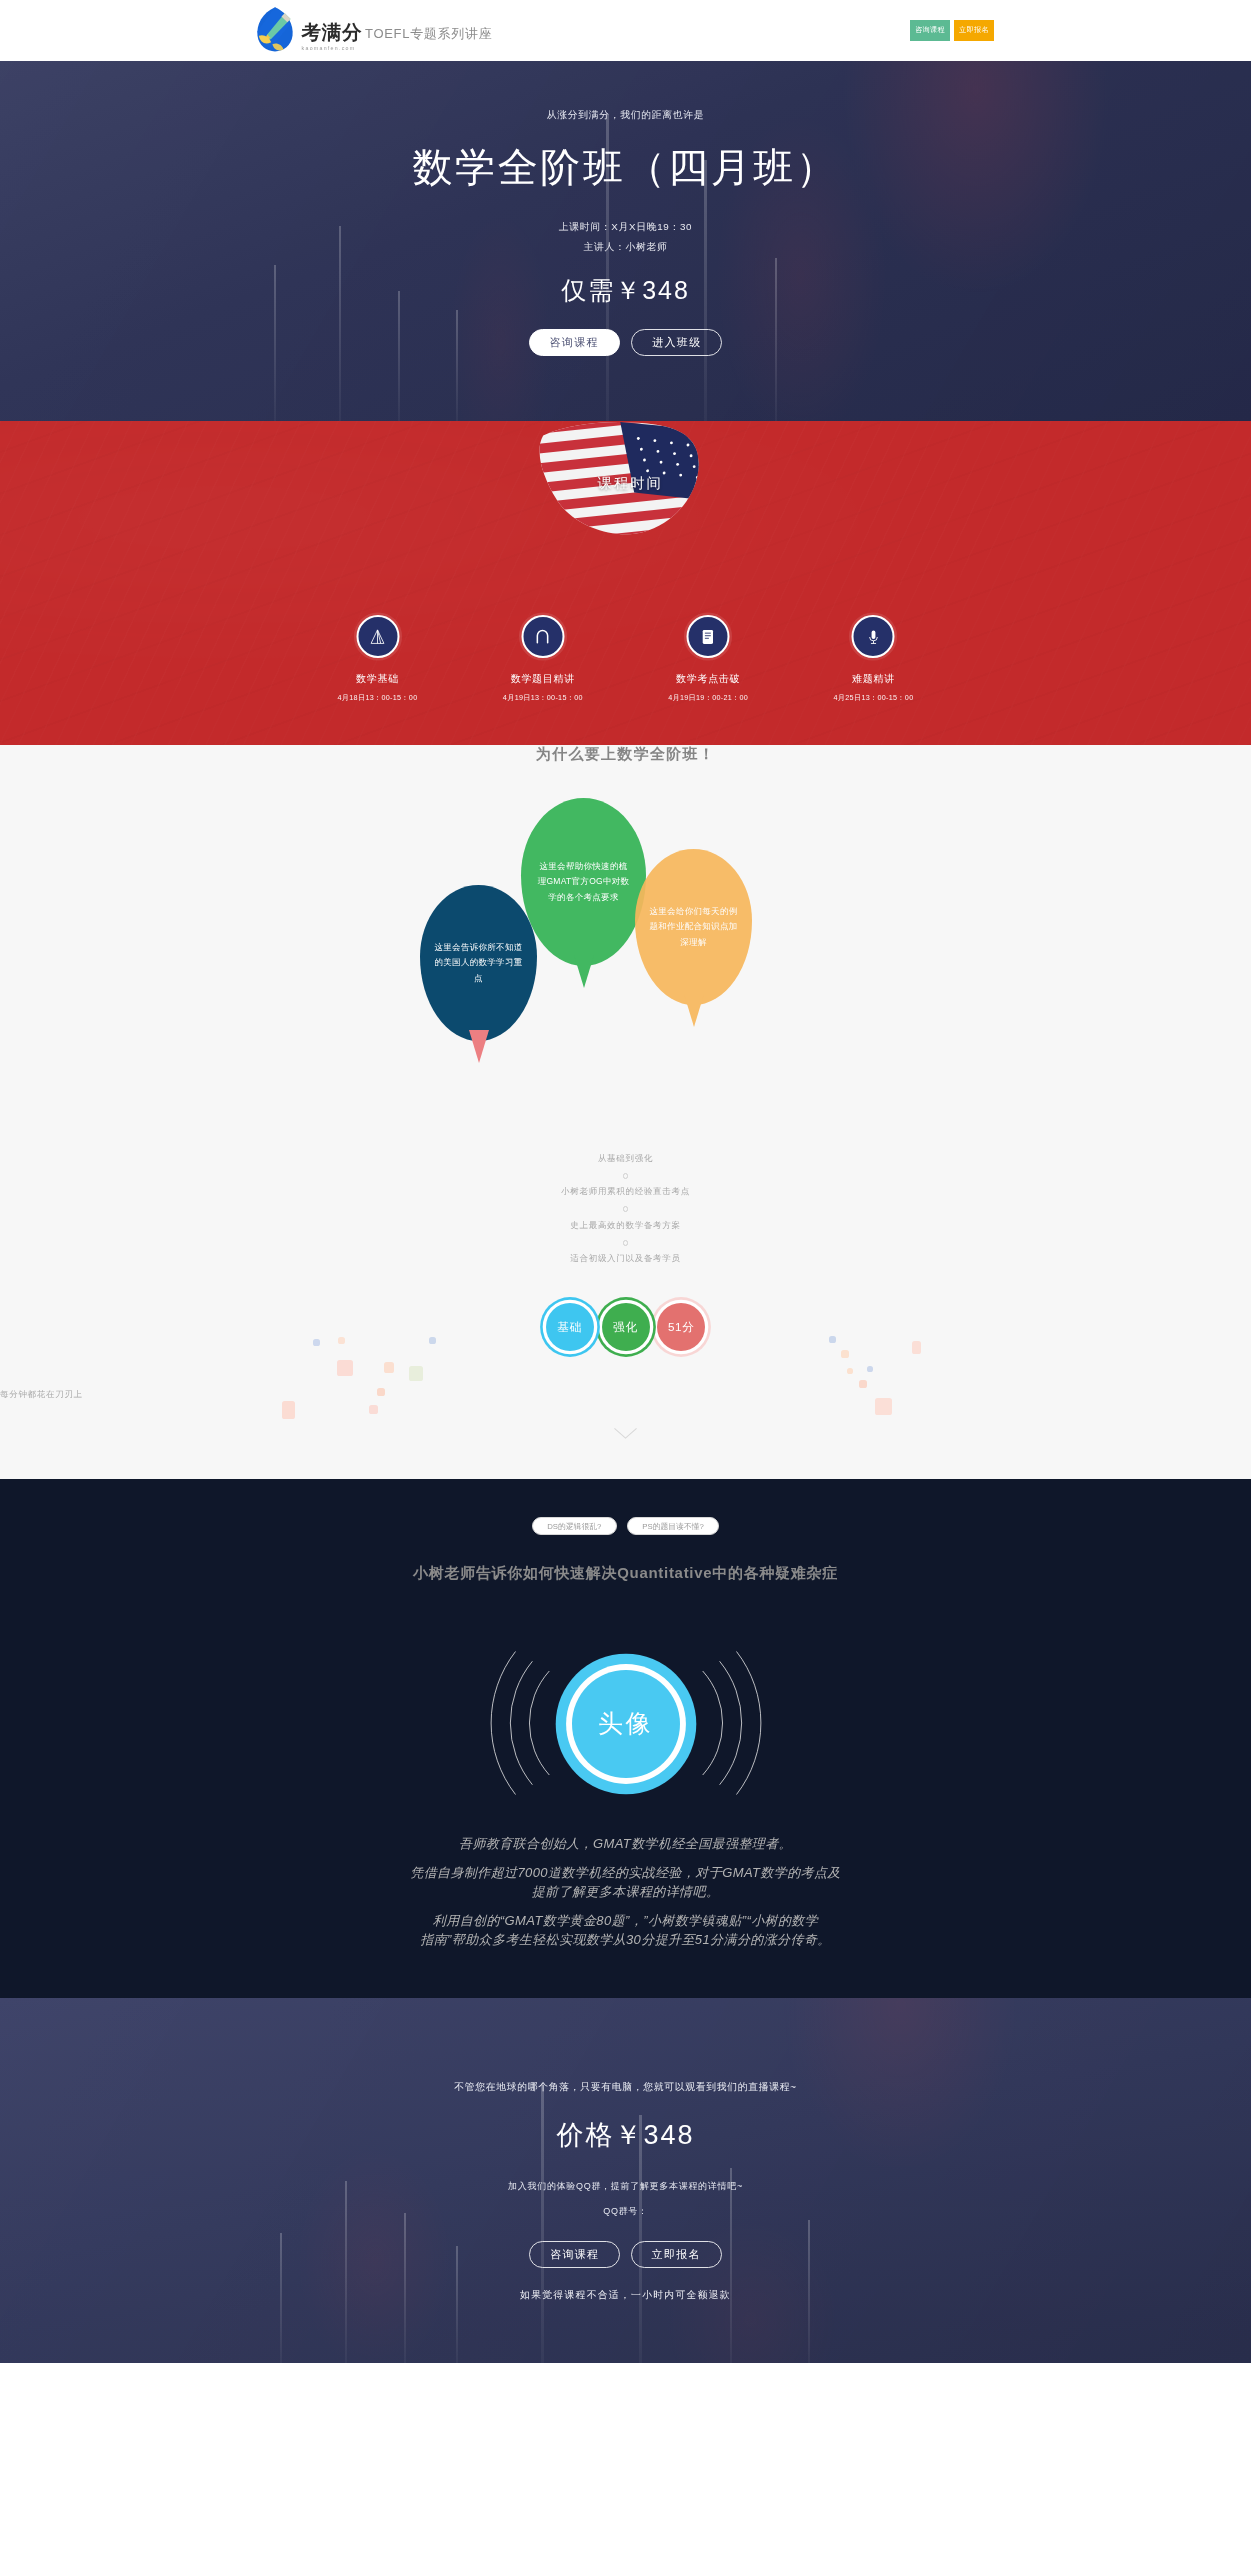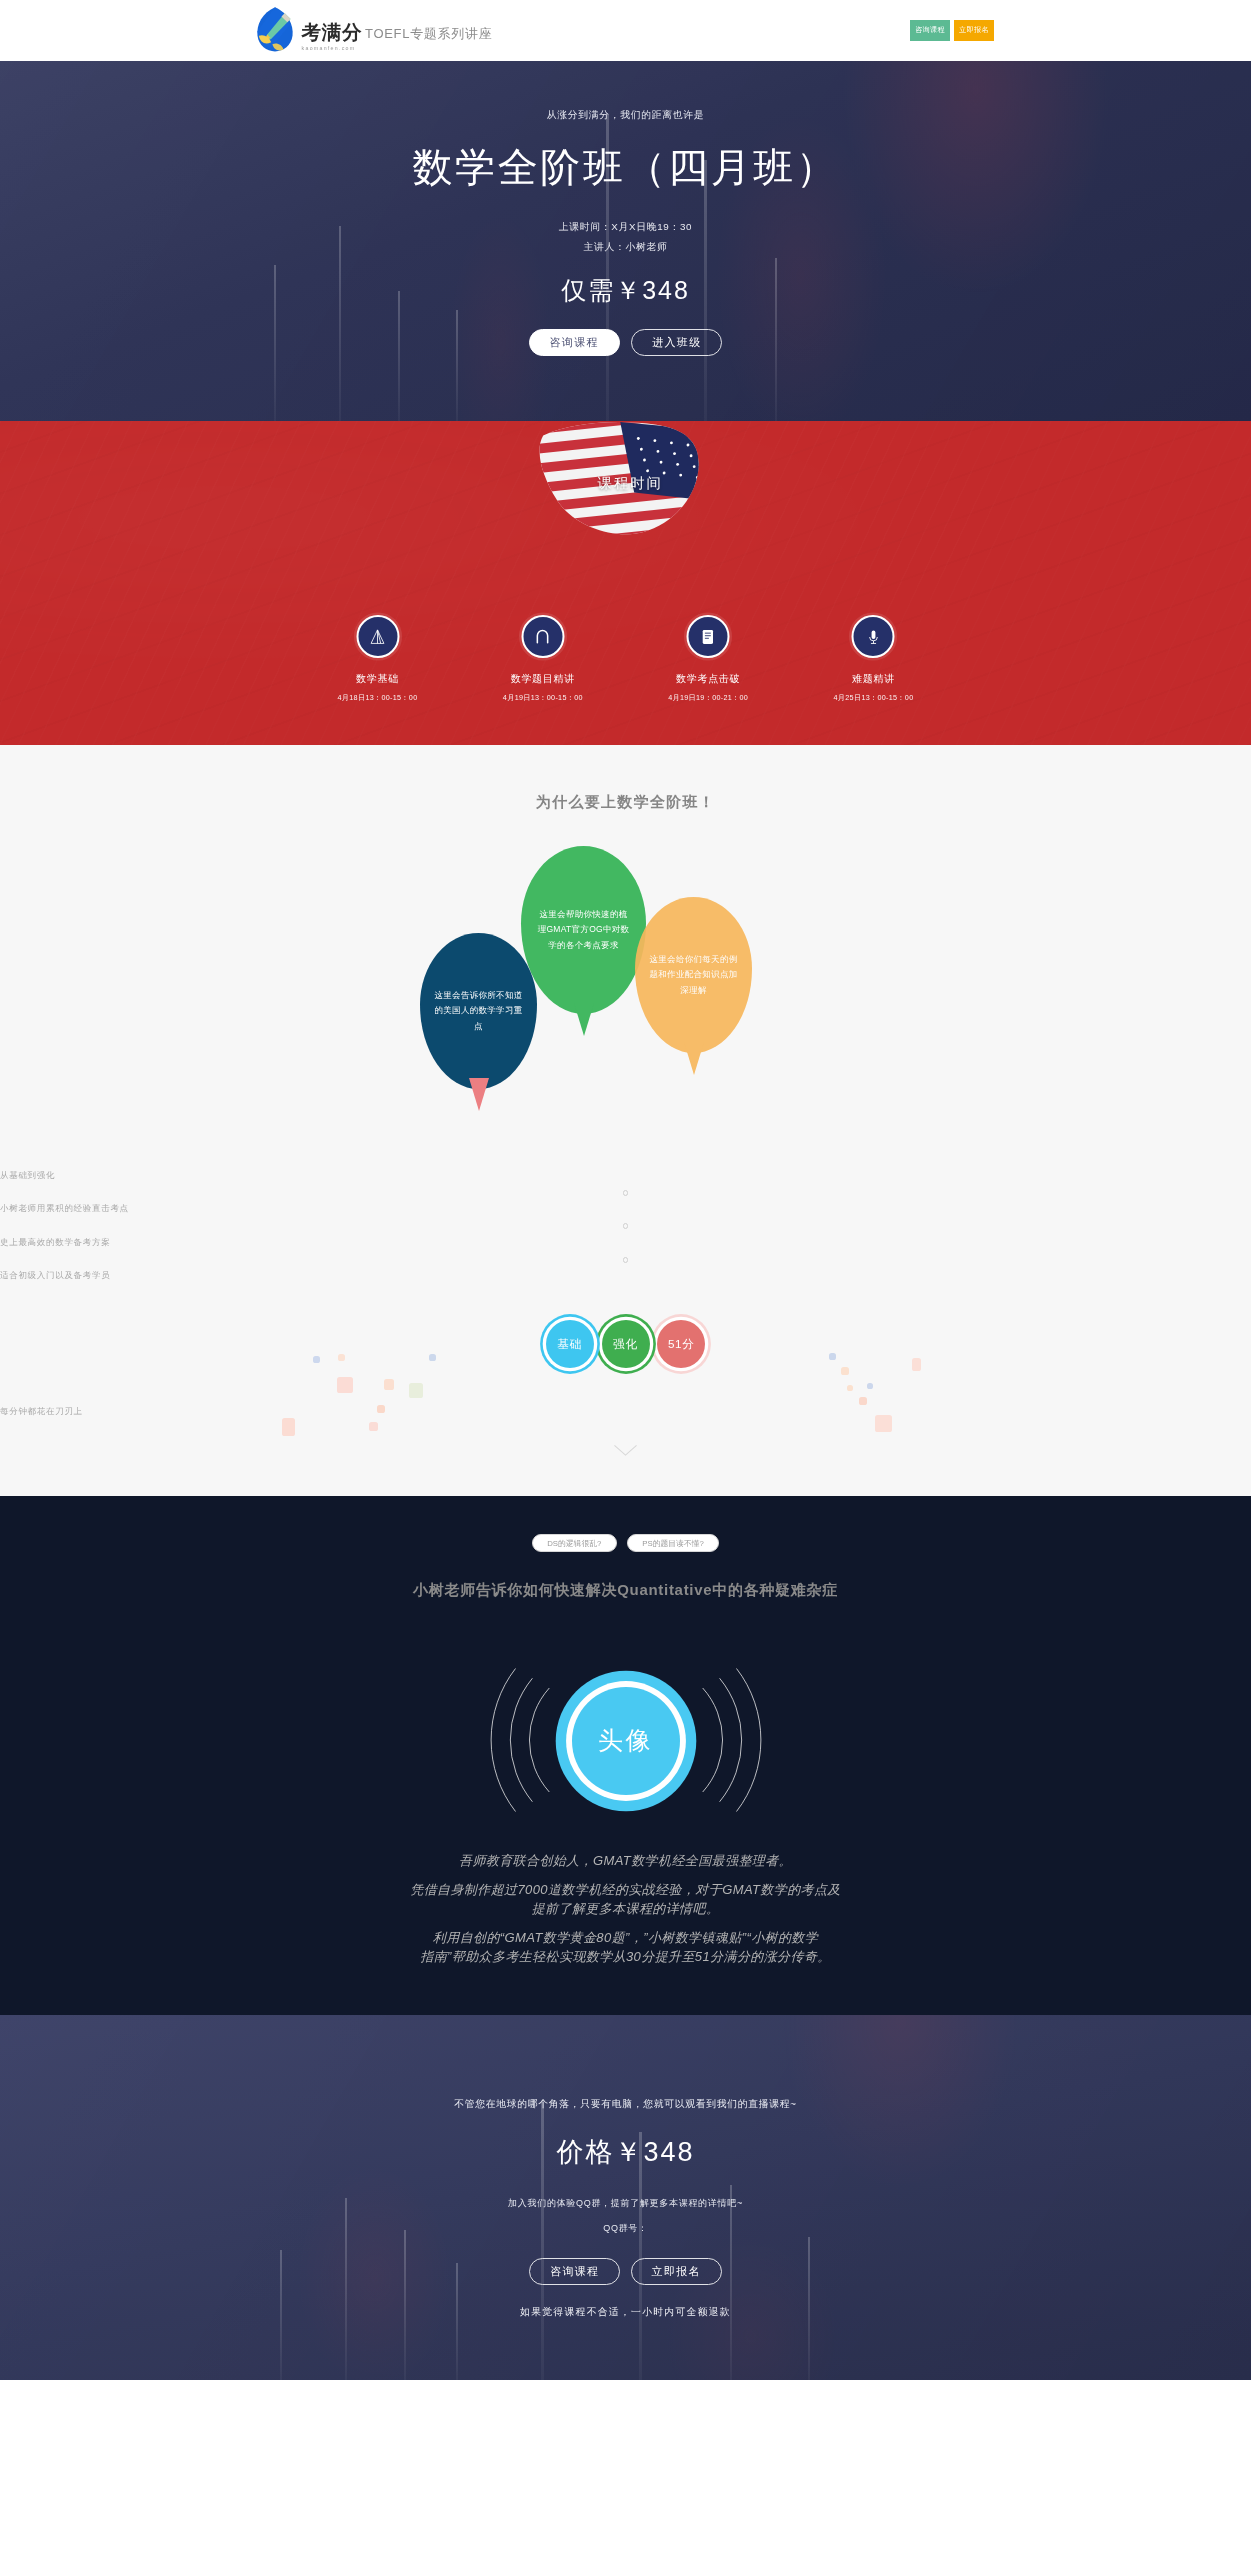--- a/index.html
+++ b/index.html
@@ -95,41 +95,41 @@
     width:43px; height:43px; margin:0 auto; border-radius:50%;
     background:#253069; border:2px solid #ffffff;
     display:flex; align-items:center; justify-content:center;
     box-shadow:0 0 0 2.6px rgba(255,255,255,.10);
   }
   .medal svg { display:block; }
   .item-name { margin-top:14.3px; font-size:10px; color:#fff; letter-spacing:0.7px; }
   .item-time { margin-top:6.5px; font-size:7.2px; color:#fff; letter-spacing:0.3px; opacity:.95; }
 
   
-  .why { background:#f7f7f7; padding-top:48px; position:relative; padding-bottom:39px; }
+  .why { background:#f7f7f7; position:relative; padding-bottom:39px; }
   .why-title { text-align:center; font-size:15px; color:#858585; font-weight:700; letter-spacing:1.3px; }
   .balloons { position:relative; height:261px; margin-top:34px; }
   .balloon {
     position:absolute; width:117px; height:156px;
     border-radius: 50% 50% 50% 50% / 46% 46% 54% 54%;
     color:#fff; font-size:8.5px; line-height:15.6px; letter-spacing:0.3px;
     display:flex; align-items:center; justify-content:center; text-align:center;
     padding:0 14.3px;
   }
   .balloon::after{
     content:""; position:absolute; left:50%; bottom:-22px; transform:translateX(-50%);
     width:0; height:0; border-left:10.4px solid transparent; border-right:10.4px solid transparent;
     border-top:33px solid currentColor;
   }
   .b-red   { background:#0c4a6e; color:#ec7f82; left:420px; top:87px; }
   .b-green { background:#42b861; color:#42b861; left:521px; top:0px; width:125px; height:168px; }
   .b-amber { background:#f7b75c; color:#f7b75c; left:635px; top:51px; opacity:.92; }
   .balloon span { color:#fff; position:relative; z-index:2; }
 
-  .steps { margin-top:63px; }
+  .steps { margin-top:94px; text-align:center; }
   .step-text { font-size:8.5px; color:#a8a8a8; letter-spacing:0.7px; }
   .step-dot {
     width:5.9px; height:5.9px; border-radius:50%; border:0.7px solid #cfcfcf;
     margin:7.8px auto; background:transparent;
   }
   .circles { margin-top:38px; display:flex; justify-content:center; align-items:center; position:relative; }
   .circ {
     width:48px; height:48px; border-radius:50%;
     display:flex; align-items:center; justify-content:center;
     font-size:11.7px; color:#fff; letter-spacing:0.7px; position:relative;

